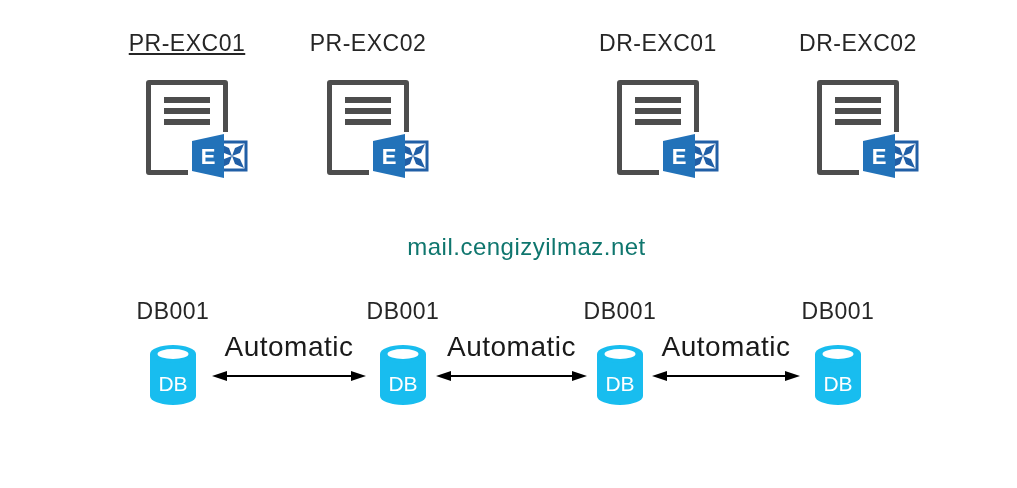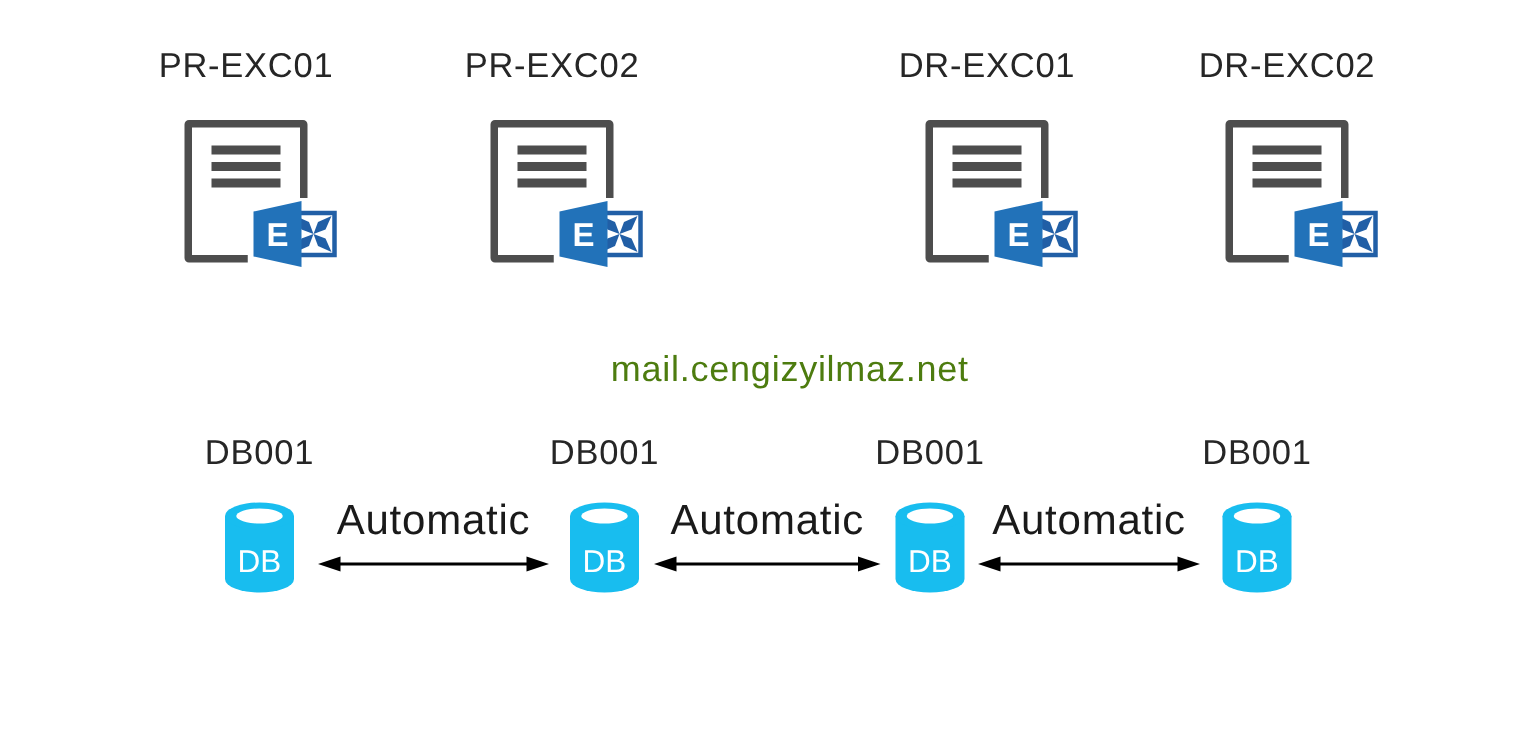--- a/index.html
+++ b/index.html
@@ -15,21 +15,21 @@
     color: #262626;
   }
 
   
   .server {
     position: absolute;
     top: 28px;
     width: 140px;
     text-align: center;
   }
-  .server.s1 { left: 94px; }
+  .server.s1 { left: 117px; text-decoration: underline; }
   .server.s2 { left: 298px; }
   .server.s3 { left: 588px; }
   .server.s4 { left: 788px; }
 
   .server-label {
     font-size: 23px;
     line-height: 30px;
     color: #262626;
     letter-spacing: 0.5px;
     white-space: nowrap;
@@ -74,28 +74,28 @@
 
   
   .namespace {
     position: absolute;
     left: 36px;
     right: 0;
     top: 231px;
     text-align: center;
     font-size: 24px;
     line-height: 32px;
-    color: #4d7c0f;
+    color: #0f766e;
     letter-spacing: 0.5px;
   }
 
   
   .dbgroup {
     position: absolute;
-    top: 286px;
+    top: 296px;
     width: 100px;
     text-align: center;
   }
   .dbgroup.d1 { left: 123px; }
   .dbgroup.d2 { left: 353px; }
   .dbgroup.d3 { left: 570px; }
   .dbgroup.d4 { left: 788px; }
 
   .db-label {
     font-size: 23px;

